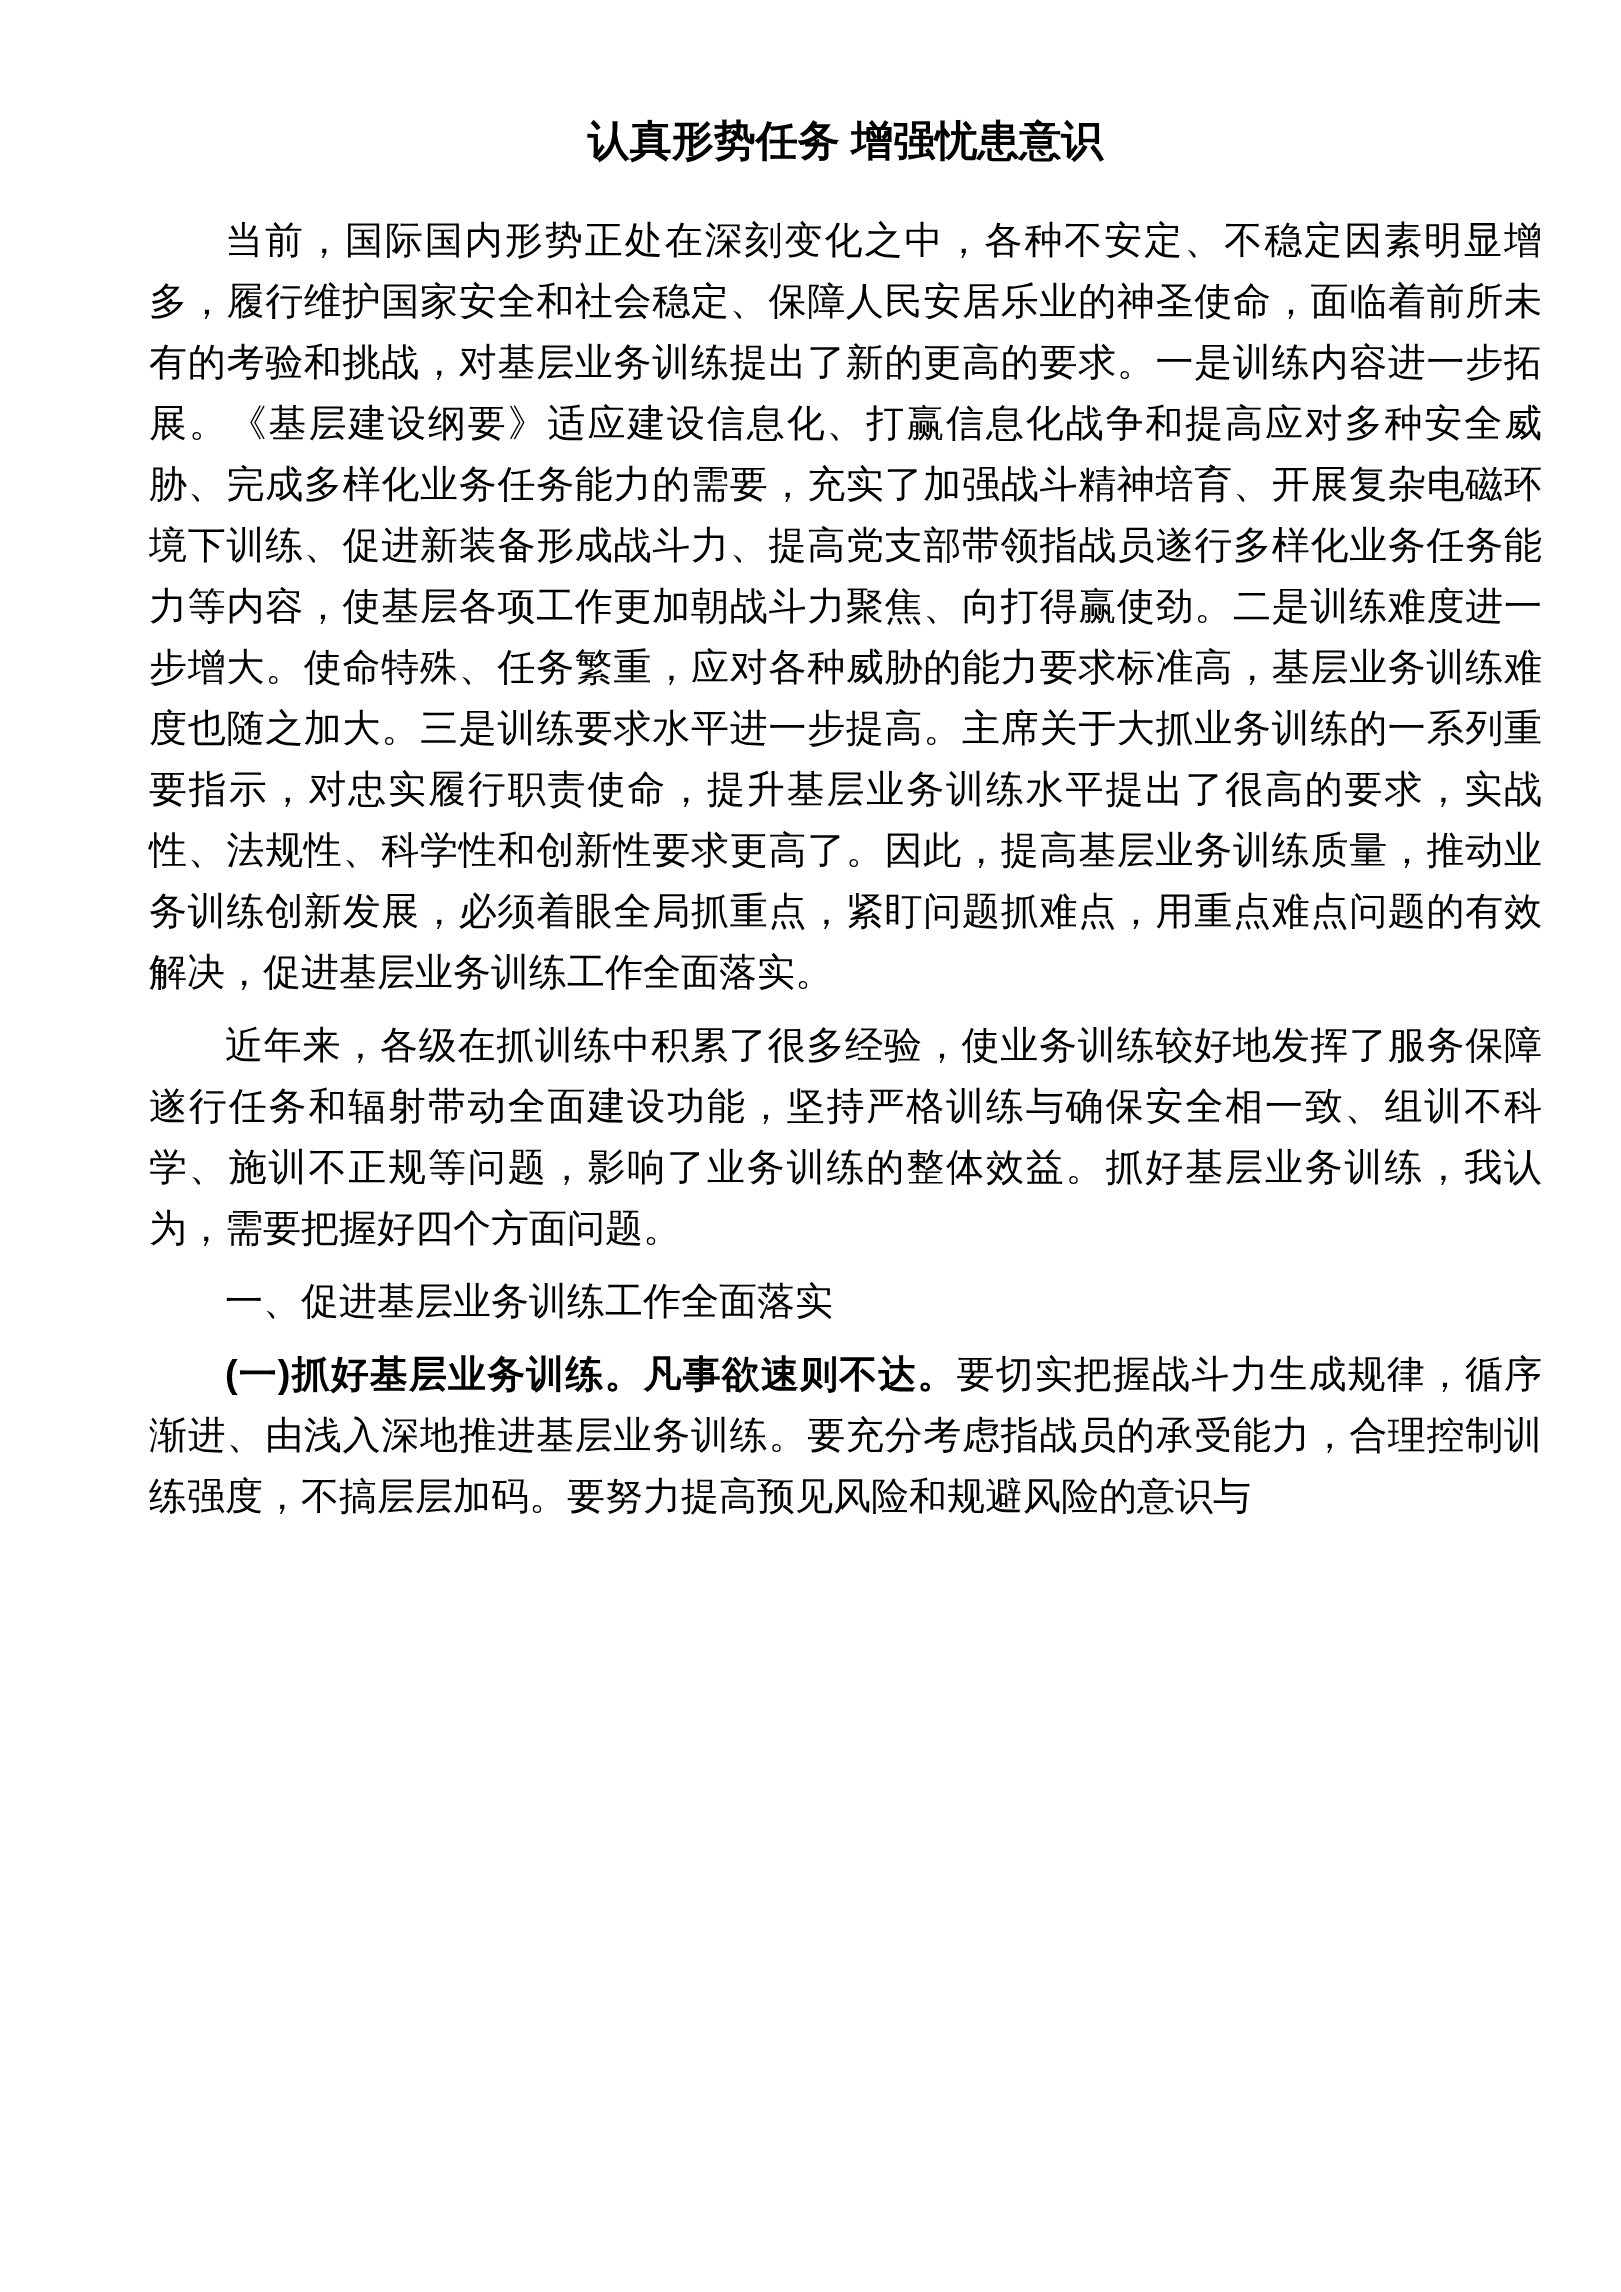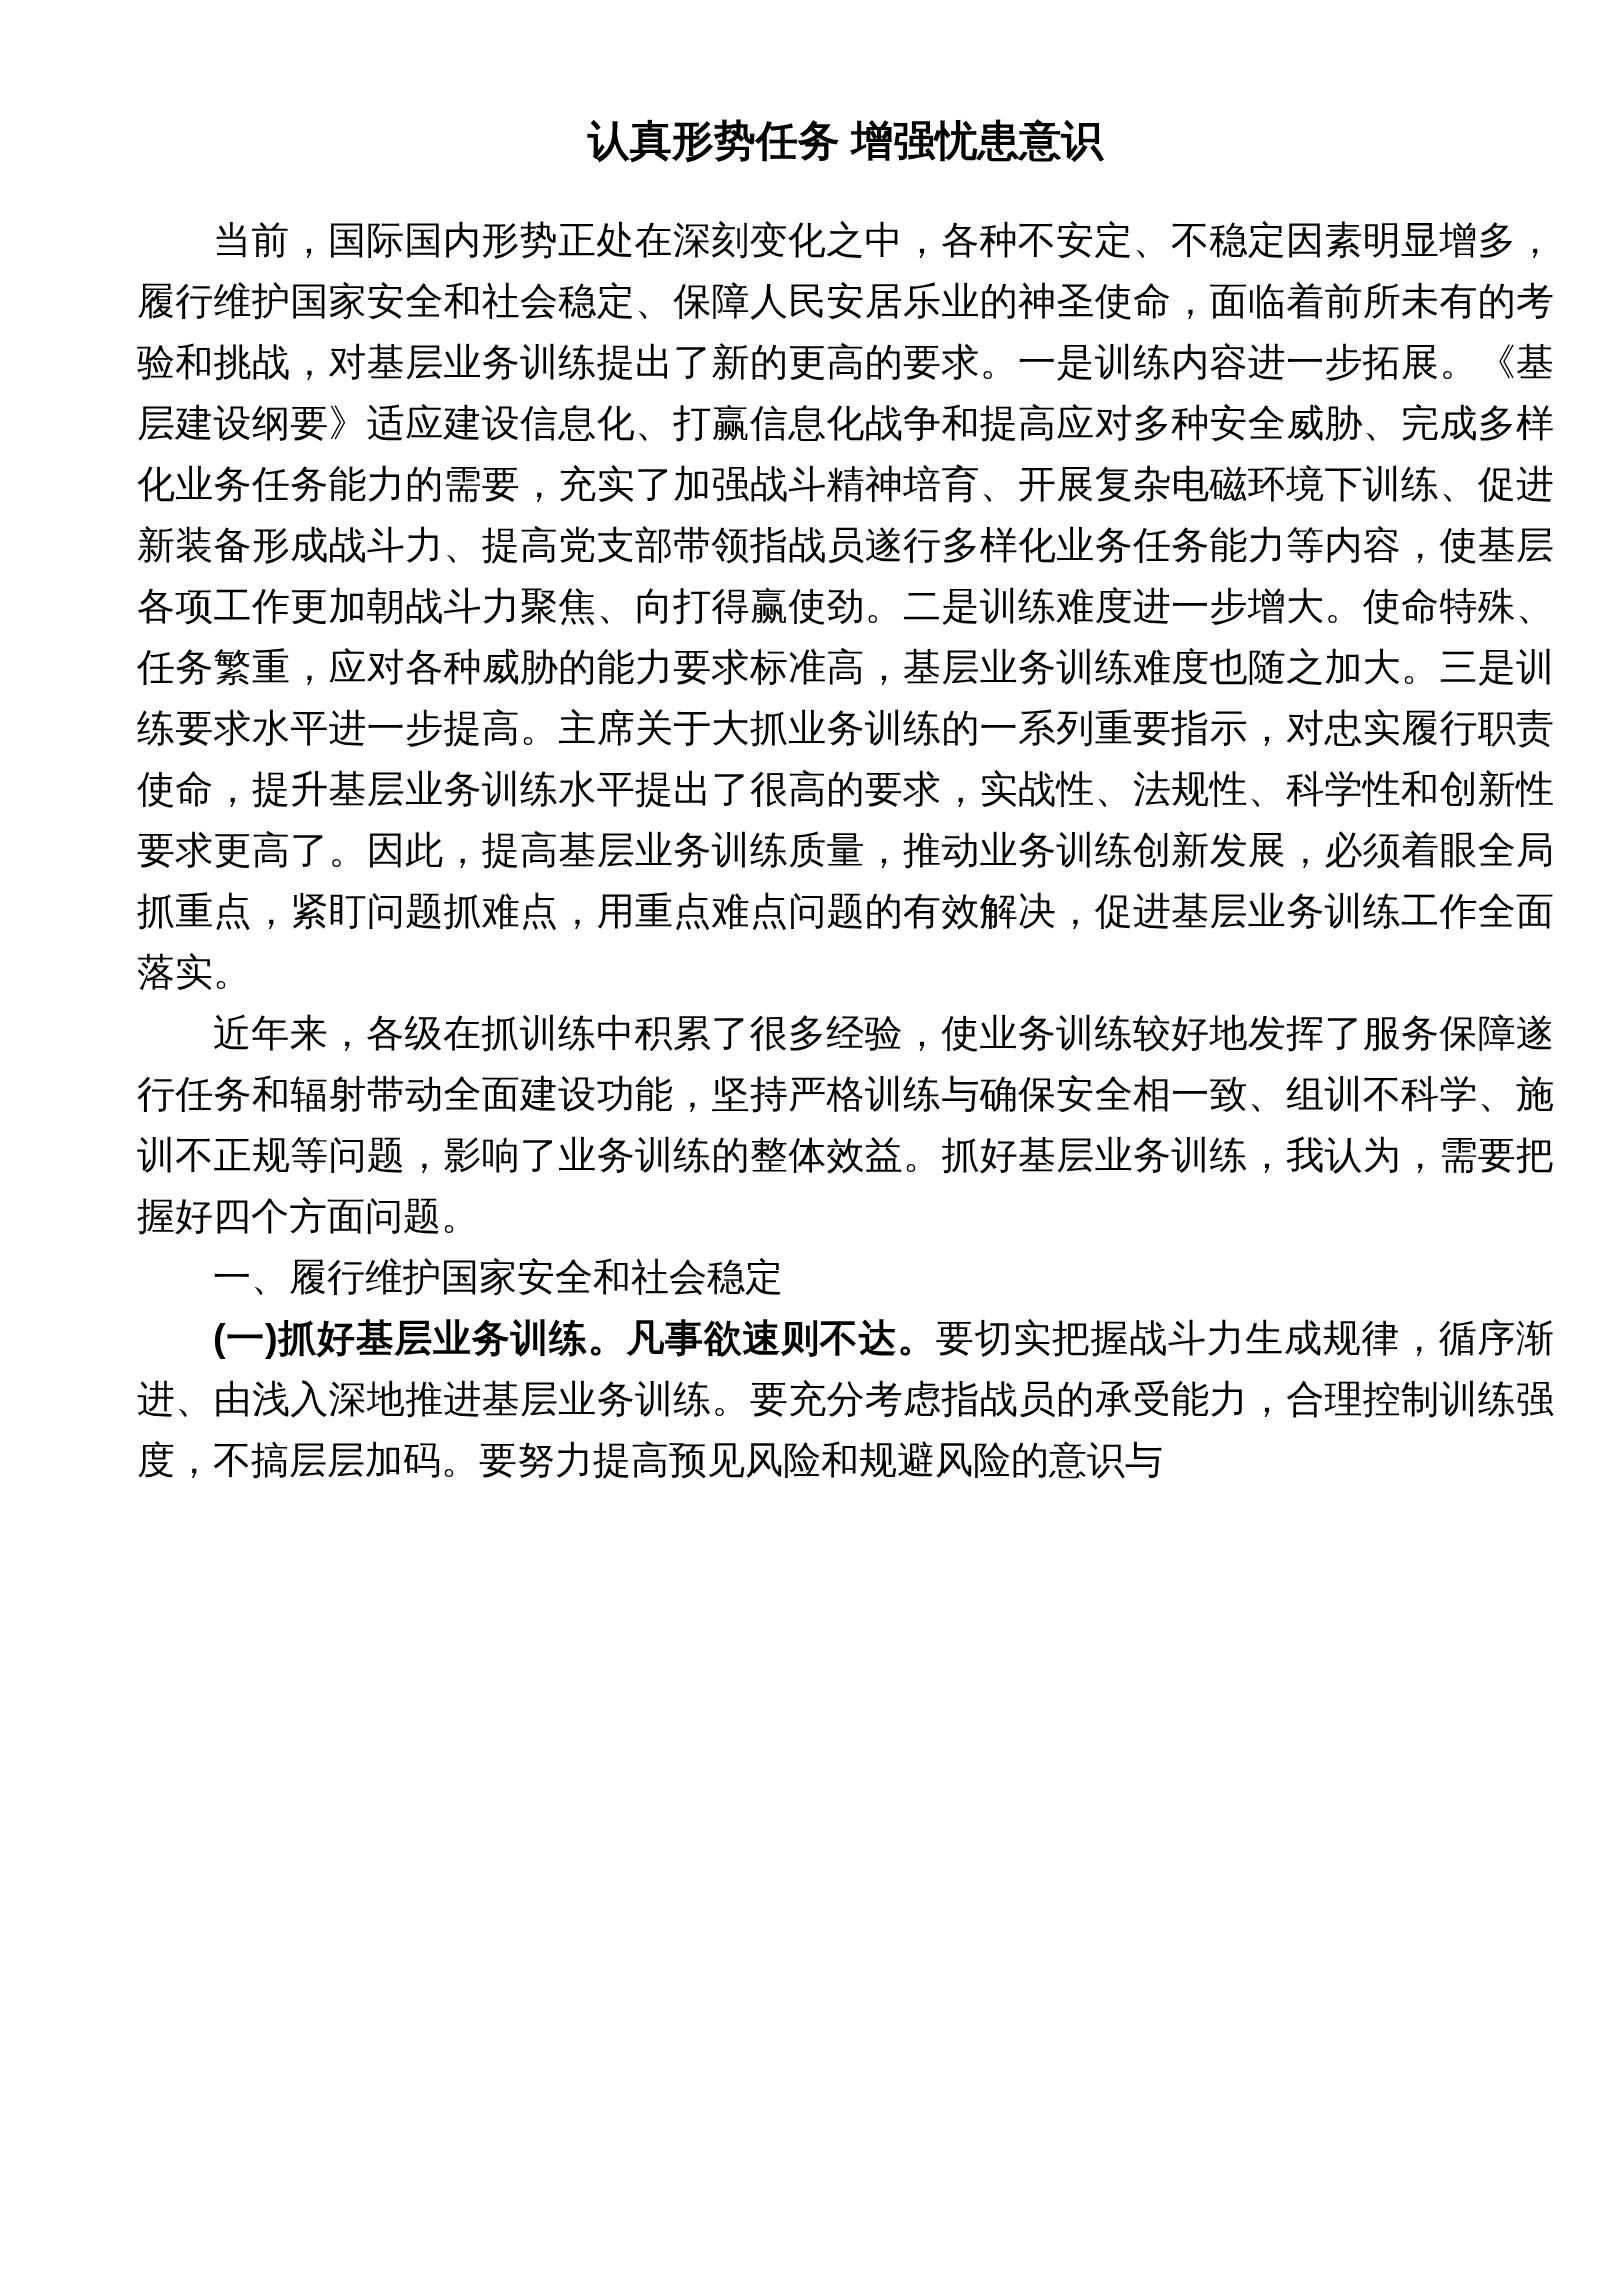--- a/index.html
+++ b/index.html
@@ -22,38 +22,38 @@
       overflow: hidden;
     }
     .title {
       margin: 0 0 39px 0;
       font-size: 42px;
       font-weight: bold;
       text-align: center;
       line-height: 61px;
     }
     .para {
-      margin: 0;
+      margin: 12px;
       text-align: justify;
       text-justify: inter-ideograph;
       text-indent: 2em;
       word-break: break-all;
     }
     .para .lead {
       font-weight: bold;
     }
   </style>
 </head>
 <body>
 
 <div class="page">
   <h1 class="title">认真形势任务 增强忧患意识</h1>
 
   <p class="para">当前，国际国内形势正处在深刻变化之中，各种不安定、不稳定因素明显增多，履行维护国家安全和社会稳定、保障人民安居乐业的神圣使命，面临着前所未有的考验和挑战，对基层业务训练提出了新的更高的要求。一是训练内容进一步拓展。《基层建设纲要》适应建设信息化、打赢信息化战争和提高应对多种安全威胁、完成多样化业务任务能力的需要，充实了加强战斗精神培育、开展复杂电磁环境下训练、促进新装备形成战斗力、提高党支部带领指战员遂行多样化业务任务能力等内容，使基层各项工作更加朝战斗力聚焦、向打得赢使劲。二是训练难度进一步增大。使命特殊、任务繁重，应对各种威胁的能力要求标准高，基层业务训练难度也随之加大。三是训练要求水平进一步提高。主席关于大抓业务训练的一系列重要指示，对忠实履行职责使命，提升基层业务训练水平提出了很高的要求，实战性、法规性、科学性和创新性要求更高了。因此，提高基层业务训练质量，推动业务训练创新发展，必须着眼全局抓重点，紧盯问题抓难点，用重点难点问题的有效解决，促进基层业务训练工作全面落实。</p>
 
   <p class="para">近年来，各级在抓训练中积累了很多经验，使业务训练较好地发挥了服务保障遂行任务和辐射带动全面建设功能，坚持严格训练与确保安全相一致、组训不科学、施训不正规等问题，影响了业务训练的整体效益。抓好基层业务训练，我认为，需要把握好四个方面问题。</p>
 
-  <p class="para">一、履行维护国家安全和社会稳定</p>
+  <p class="para">一、促进基层业务训练工作全面落实</p>
 
 
   <p class="para"><b class="lead">(一)抓好基层业务训练。凡事欲速则不达。</b><span>要切实把握战斗力生成规律，循序渐进、由浅入深地推进基层业务训练。要充分考虑指战员的承受能力，合理控制训练强度，不搞层层加码。要努力提高预见风险和规避风险的意识与</span></p>
 </div>
 
 
 </body></html>

